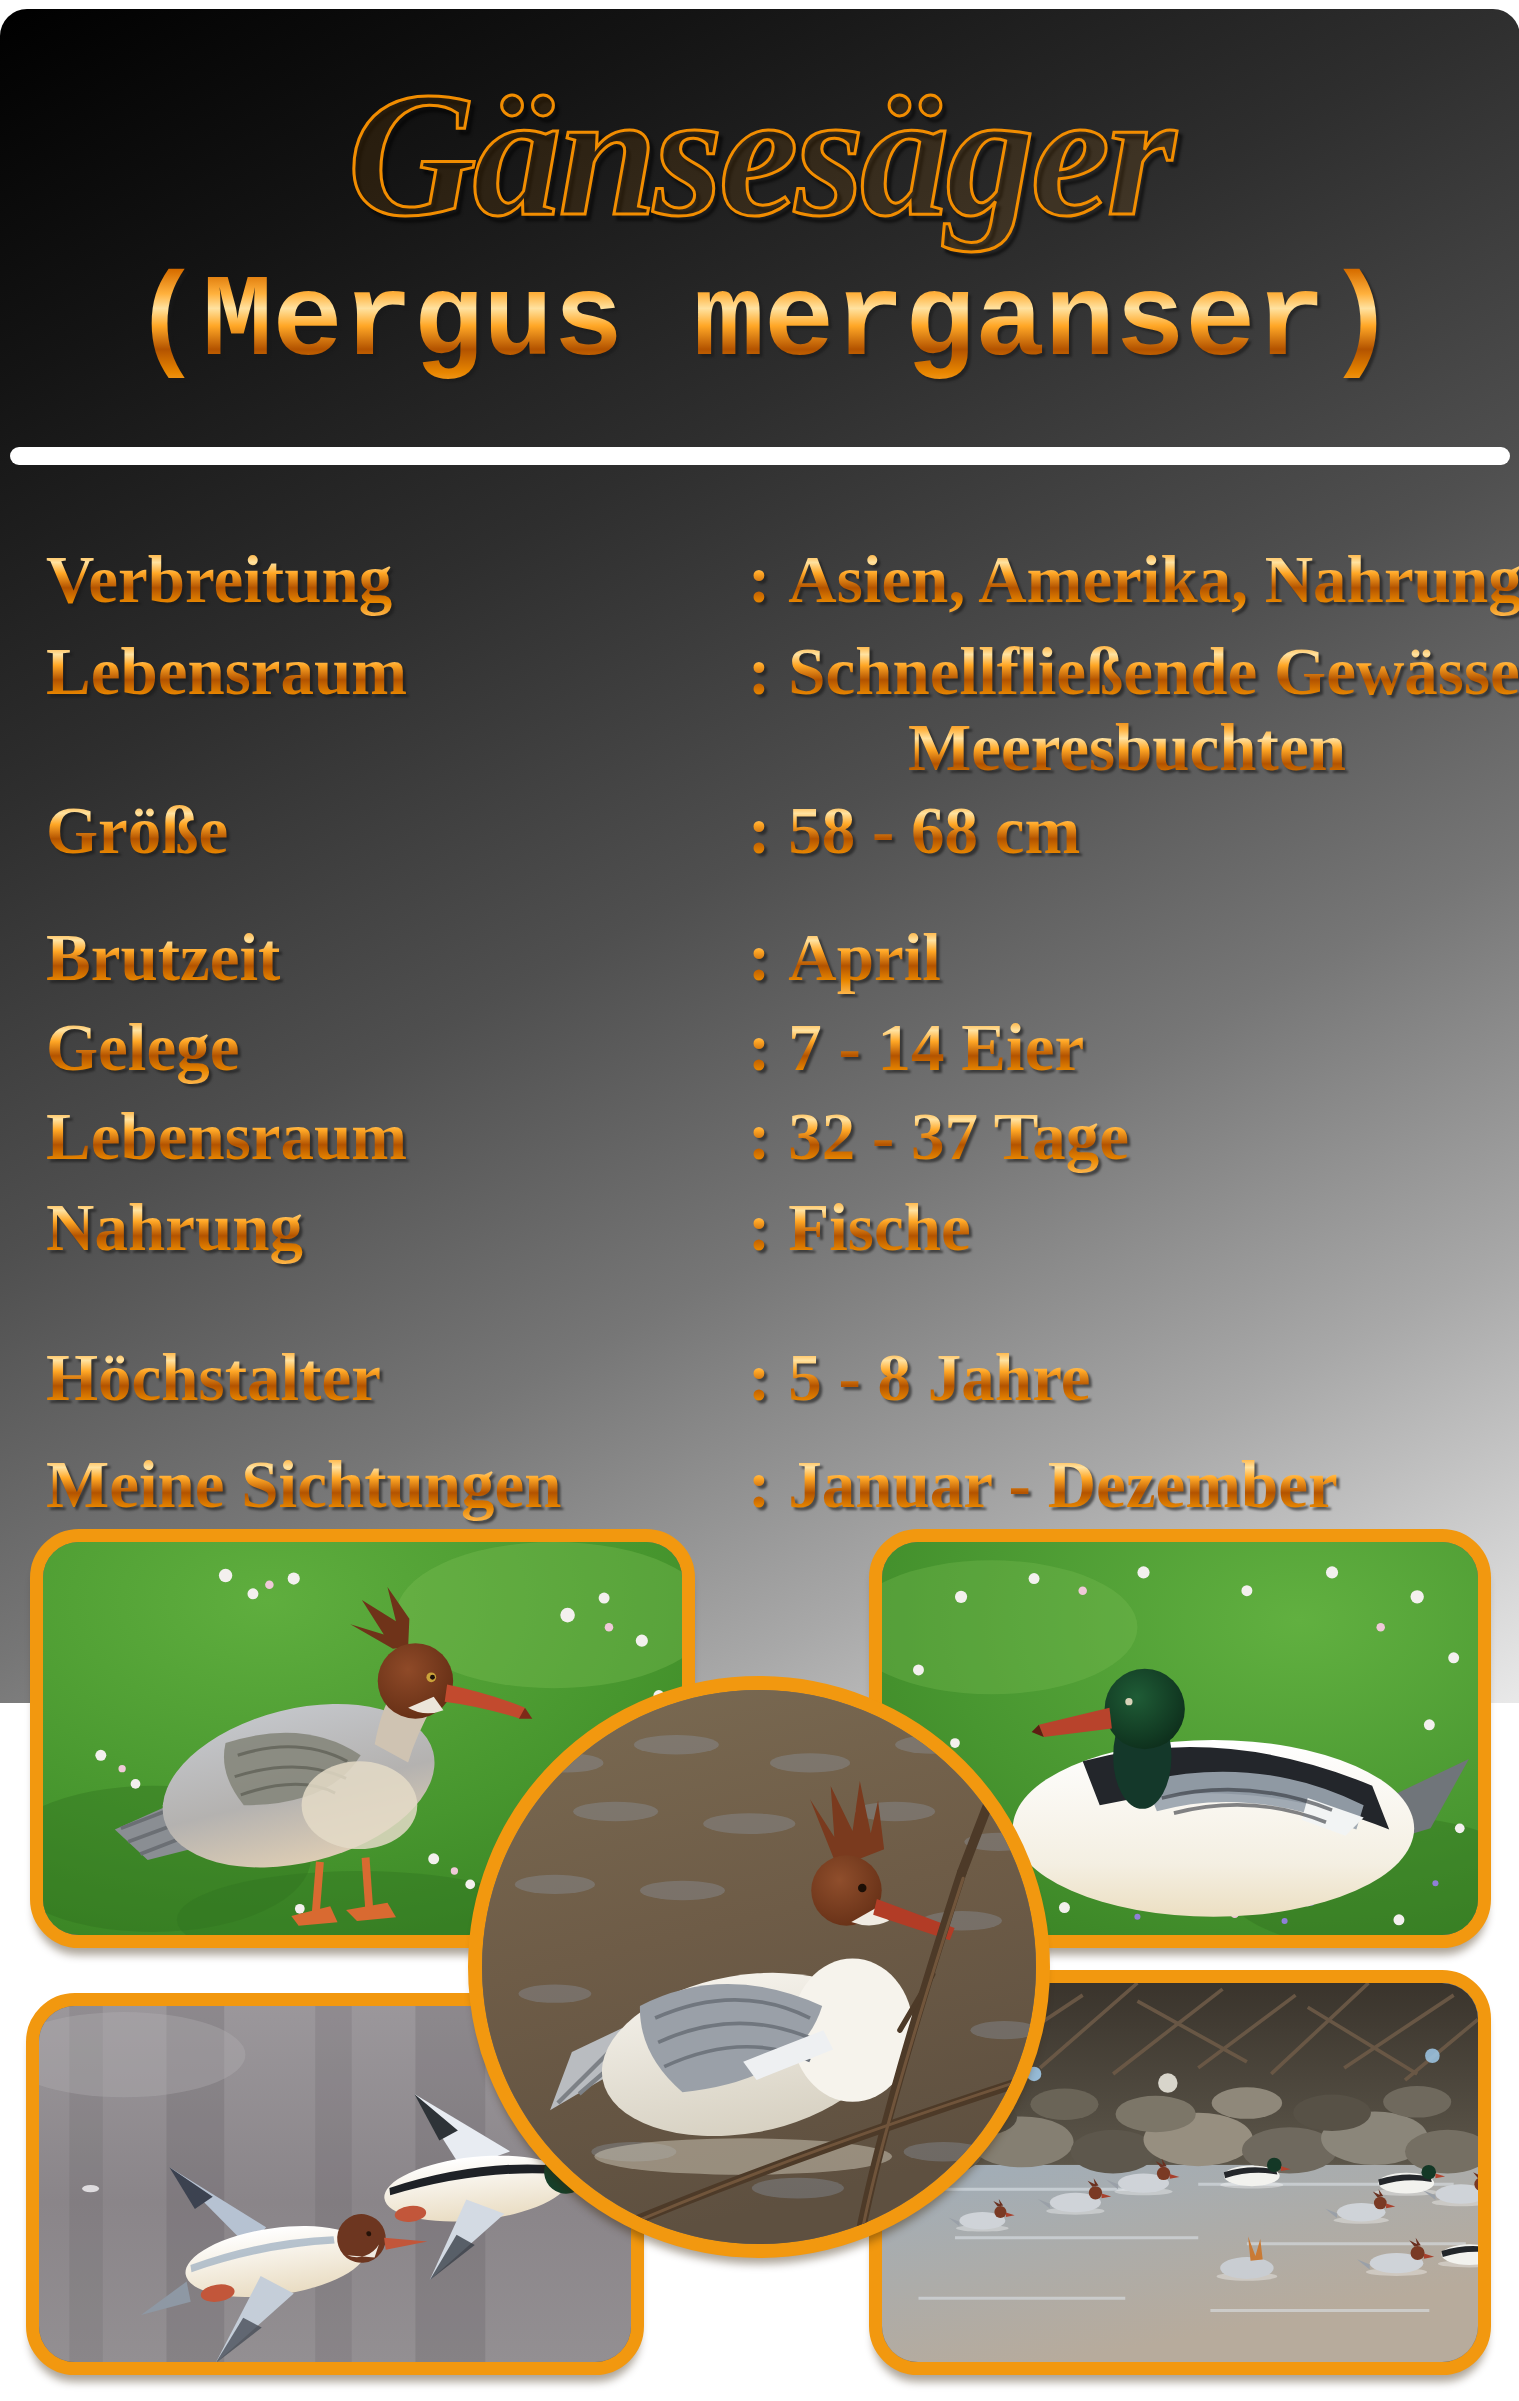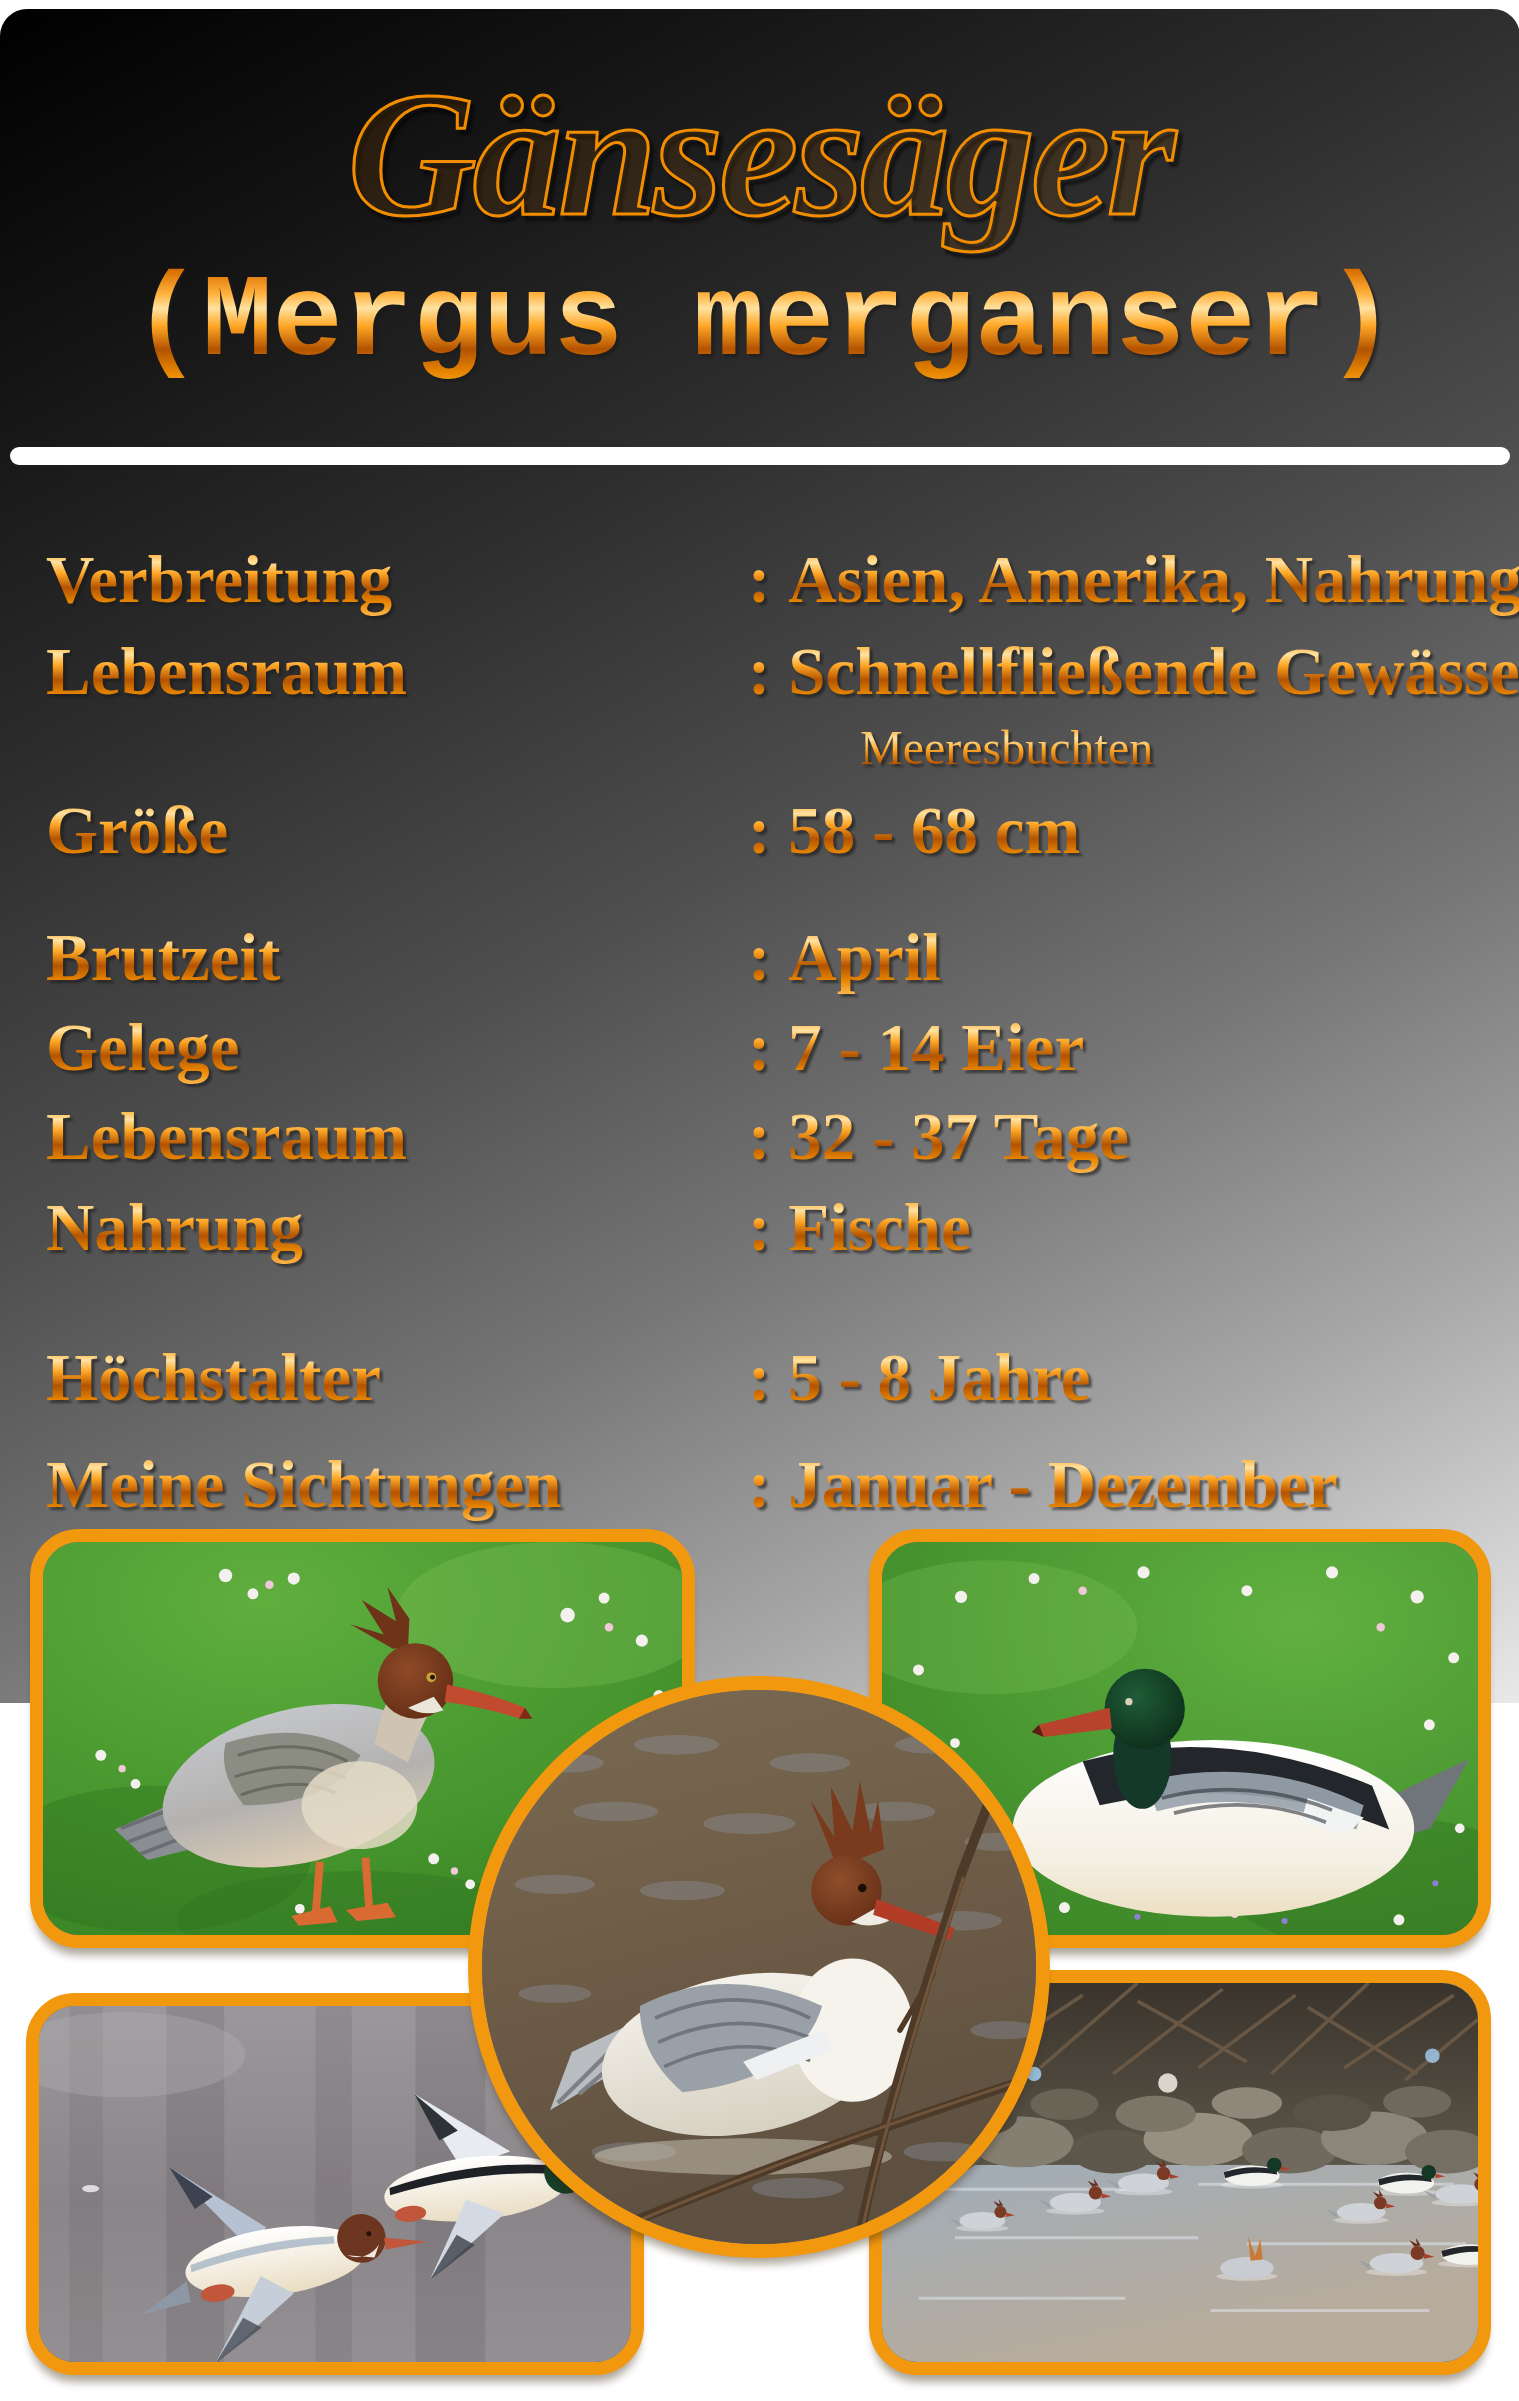--- a/index.html
+++ b/index.html
@@ -47,22 +47,22 @@
     position:absolute;left:9.7px;top:447px;width:1500px;height:18px;
     border-radius:9.7px;background:#ffffff;
   }
 
   .row{
     position:absolute;left:46px;height:91px;
     font-size:67px;line-height:91px;font-weight:bold;white-space:nowrap;
   }
   .row .lbl{display:inline-block;width:702px;margin-top:8px;}
   .row .col{display:inline-block;margin-right:18px;}
-  .row-sub{position:absolute;left:860px;height:91px;
-    font-size:48px;line-height:91px;font-weight:normal;white-space:nowrap;}
+  .row-sub{position:absolute;left:908px;height:91px;
+    font-size:67px;line-height:91px;font-weight:bold;white-space:nowrap;}
 
   
   .photo{
     position:absolute;border:13.4px solid #f2980f;overflow:hidden;
     background:#6d6d6d;
     box-shadow:0 11px 8.5px -4.9px rgba(50,30,0,0.40);
   }
   #ph-tl{left:30px;  top:1529px;width:639px;height:393px;border-radius:49px;}
   #ph-tr{left:869px;top:1529px;width:596px; height:393px;border-radius:49px;}
   #ph-bl{left:25.5px;  top:1993px;width:592px; height:356px;border-radius:49px;}

